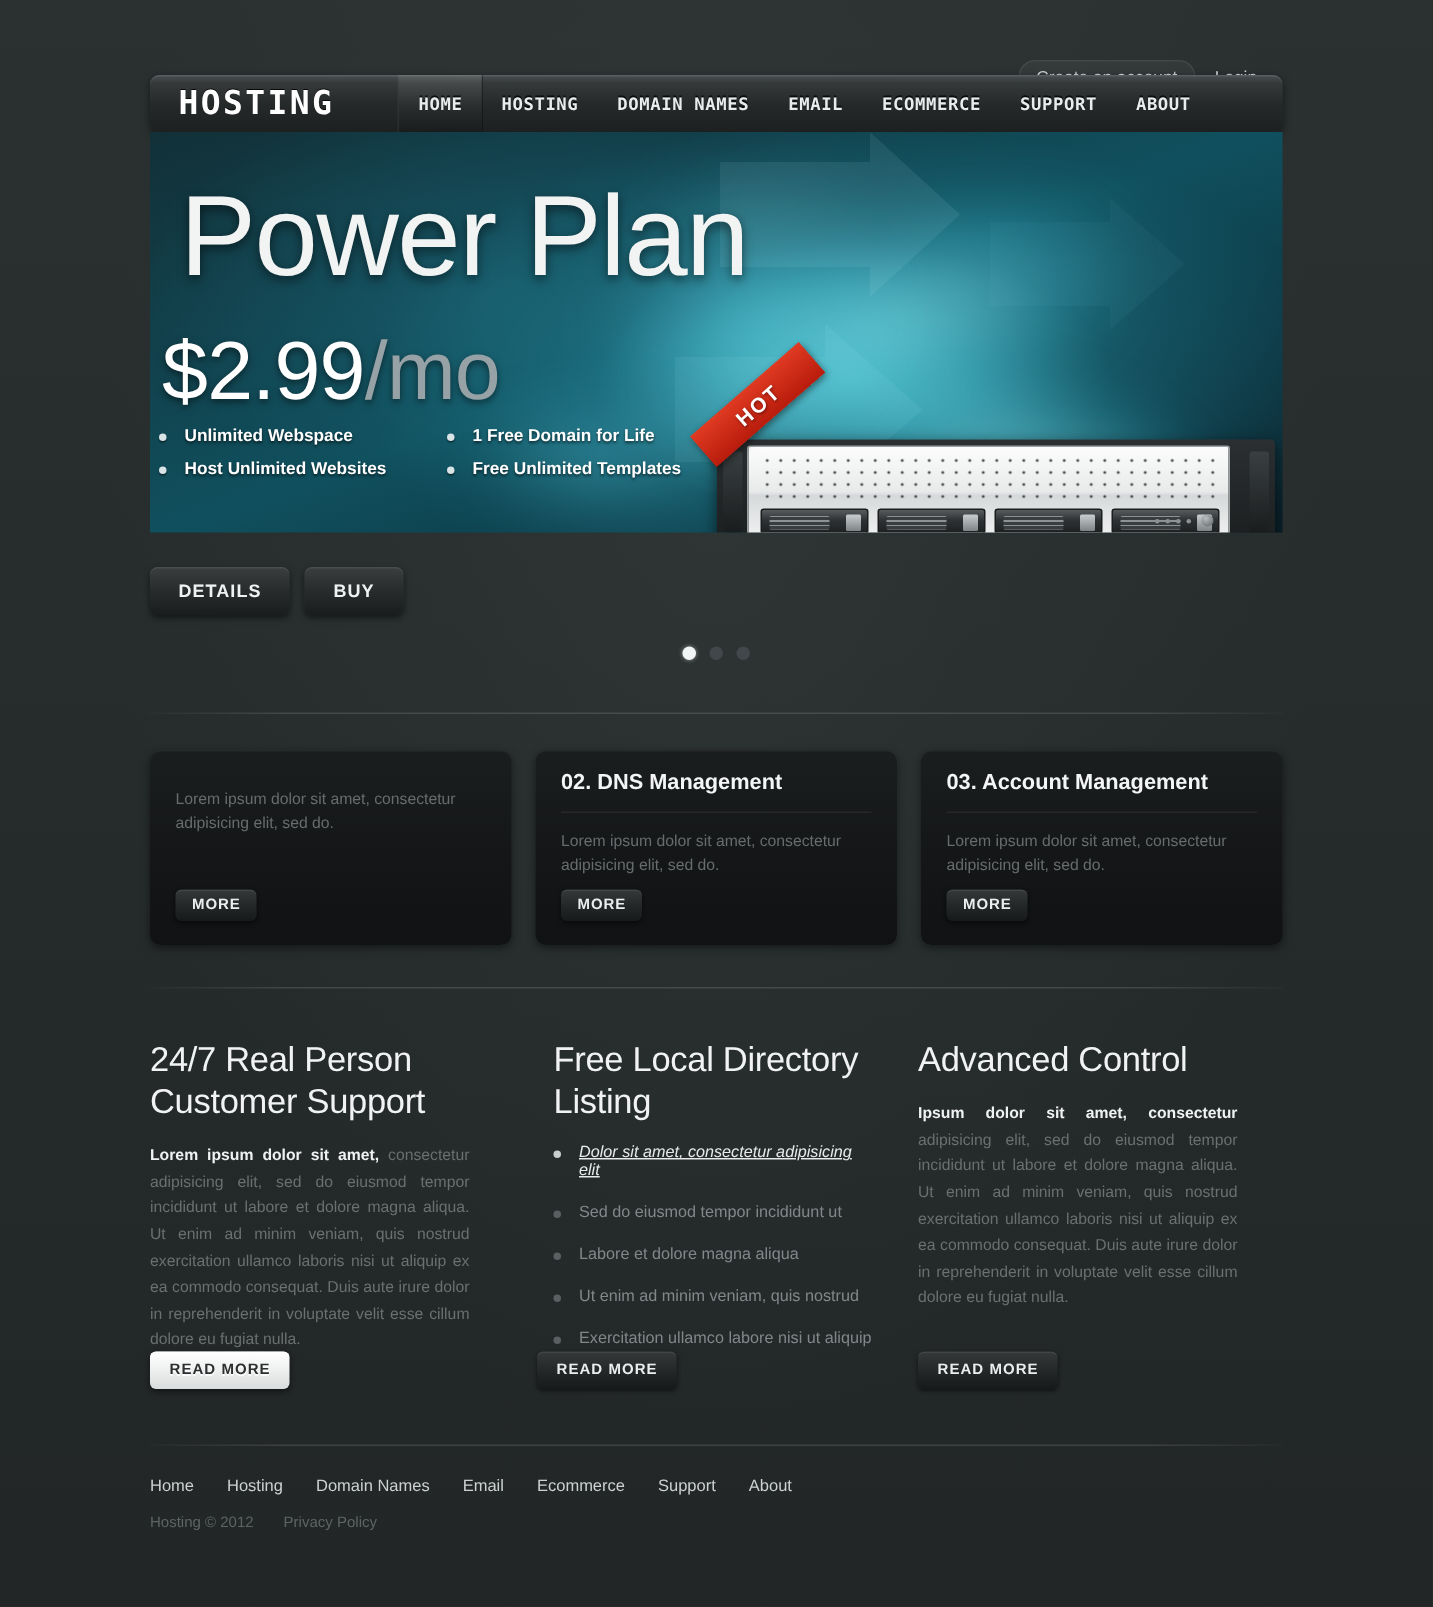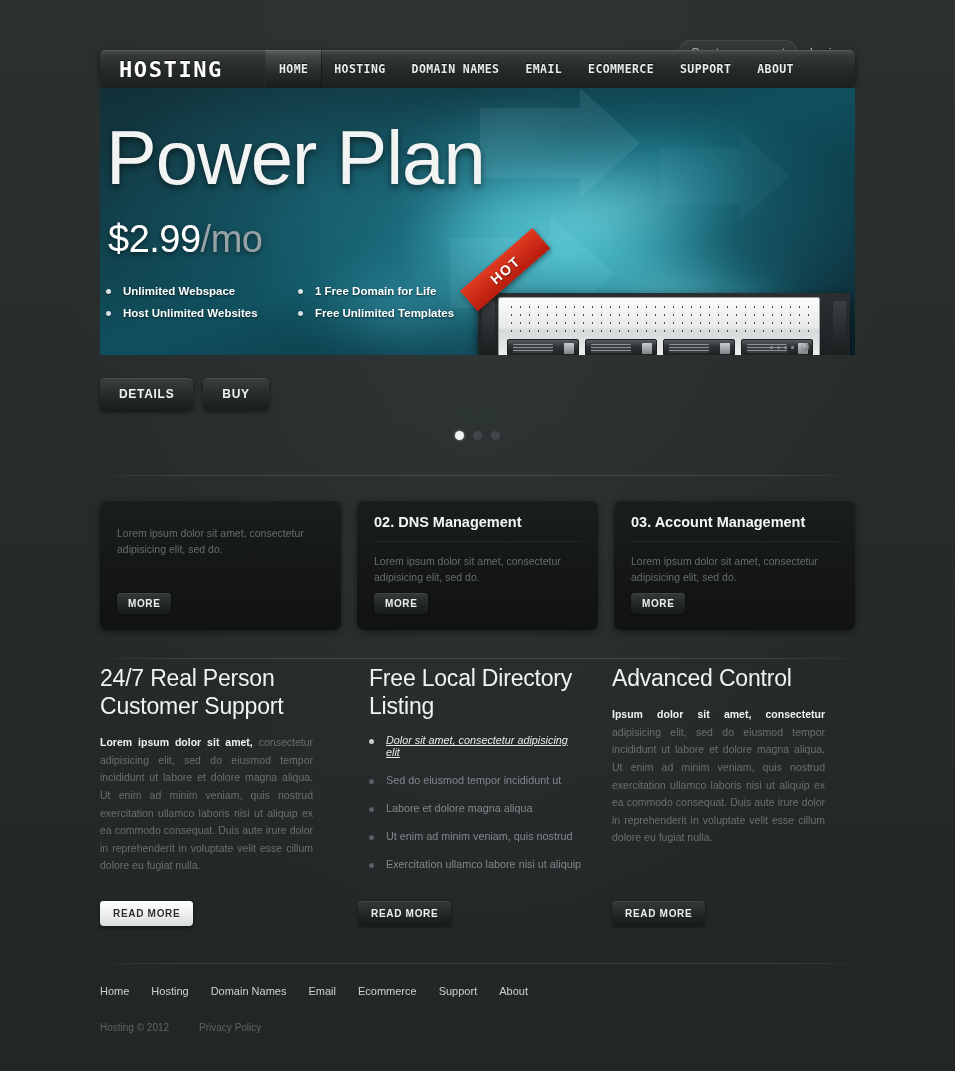--- a/index.html
+++ b/index.html
@@ -138,34 +138,34 @@
         background: radial-gradient(ellipse, rgba(110,230,250,0.35) 0%, rgba(0,0,0,0) 72%);
         transform: rotate(34deg); }
   .w4 { width: 260px; height: 90px; left: 470px; top: 205px;
         background: radial-gradient(ellipse, rgba(150,250,255,0.4) 0%, rgba(0,0,0,0) 75%); }
   .w5 { width: 170px; height: 90px; left: 215px; top: 170px;
         background: radial-gradient(ellipse, rgba(90,215,240,0.3) 0%, rgba(0,0,0,0) 76%); }
   .arrows { position: absolute; inset: 0; opacity: 0.16; pointer-events: none; }
 
   .hero-title {
     position: absolute;
-    left: 6px;
+    left: 20px;
     top: 32px;
     font-size: 76px;
     font-weight: normal;
     color: #f2f4f4;
     letter-spacing: -1px;
     text-shadow: 0 3px 7px rgba(0,0,0,0.55);
     line-height: 1;
   }
   .hero-price {
     position: absolute;
     left: 8px;
     top: 132px;
-    font-size: 38px;
+    font-size: 55px;
     color: #ffffff;
     letter-spacing: -0.5px;
     text-shadow: 0 2px 5px rgba(0,0,0,0.5);
     line-height: 1;
   }
   .hero-price .per { color: #96a2a6; }
 
   .feats {
     position: absolute;
     left: 6px;
@@ -369,21 +369,21 @@
     font-size: 10px;
     font-weight: bold;
     letter-spacing: 0.6px;
     cursor: pointer;
   }
 
   
   .cols {
     position: absolute;
     left: 100px;
-    top: 664px;
+    top: 692px;
     width: 755px;
     display: flex;
     gap: 0;
   }
   .col { width: 252px; padding-right: 30px; position: relative; }
   .col:nth-child(2) { width: 252px; margin-left: 26px; }
   .col h2 {
     font-size: 23px;
     font-weight: normal;
     color: #f1f3f3;
@@ -458,23 +458,23 @@
   }
   .fnav { display: flex; gap: 22px; }
   .fnav a {
     font-size: 11px;
     color: #cdd1d2;
     text-decoration: none;
     cursor: pointer;
     white-space: nowrap;
   }
   .fbottom {
-    margin-top: 25px;
-    display: flex;
-    gap: 30px;
+    margin-top: 13px;
+    display: flex;
+    gap: 20px;
     font-size: 10px;
     color: #5e6364;
   }
   .fbottom span.link { cursor: pointer; text-align: right; }
 </style>
 </head>
 <body>
 
 <div class="page">
 

